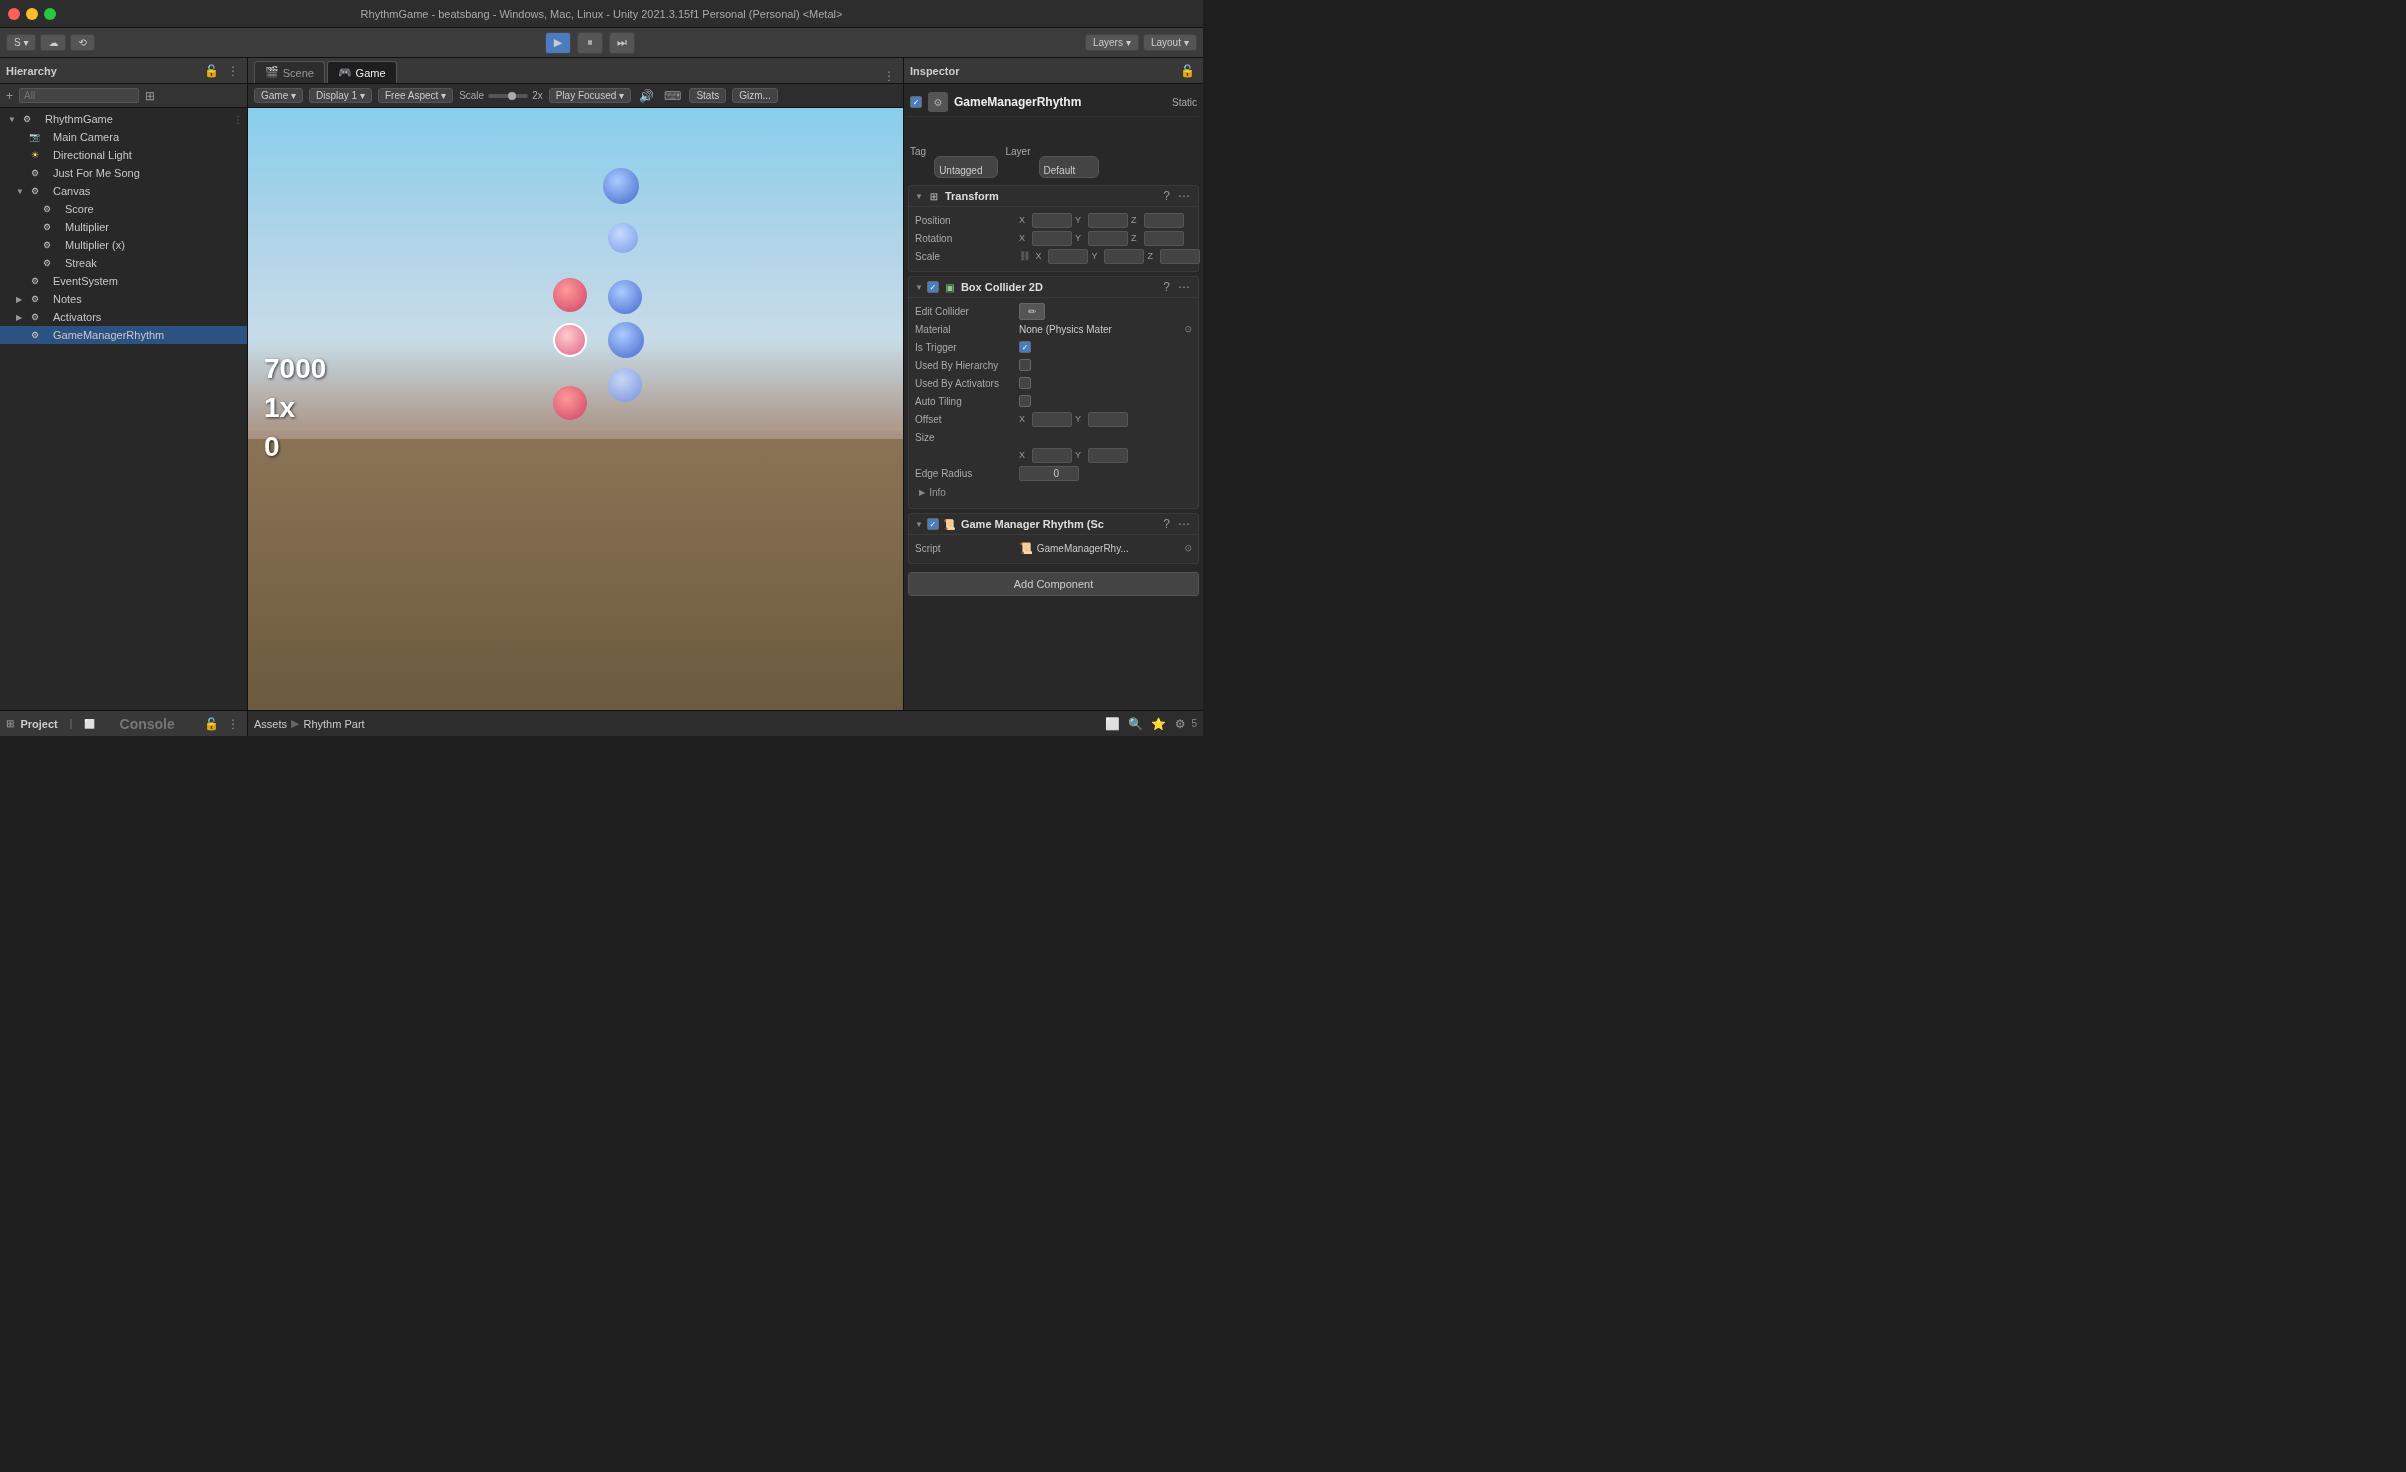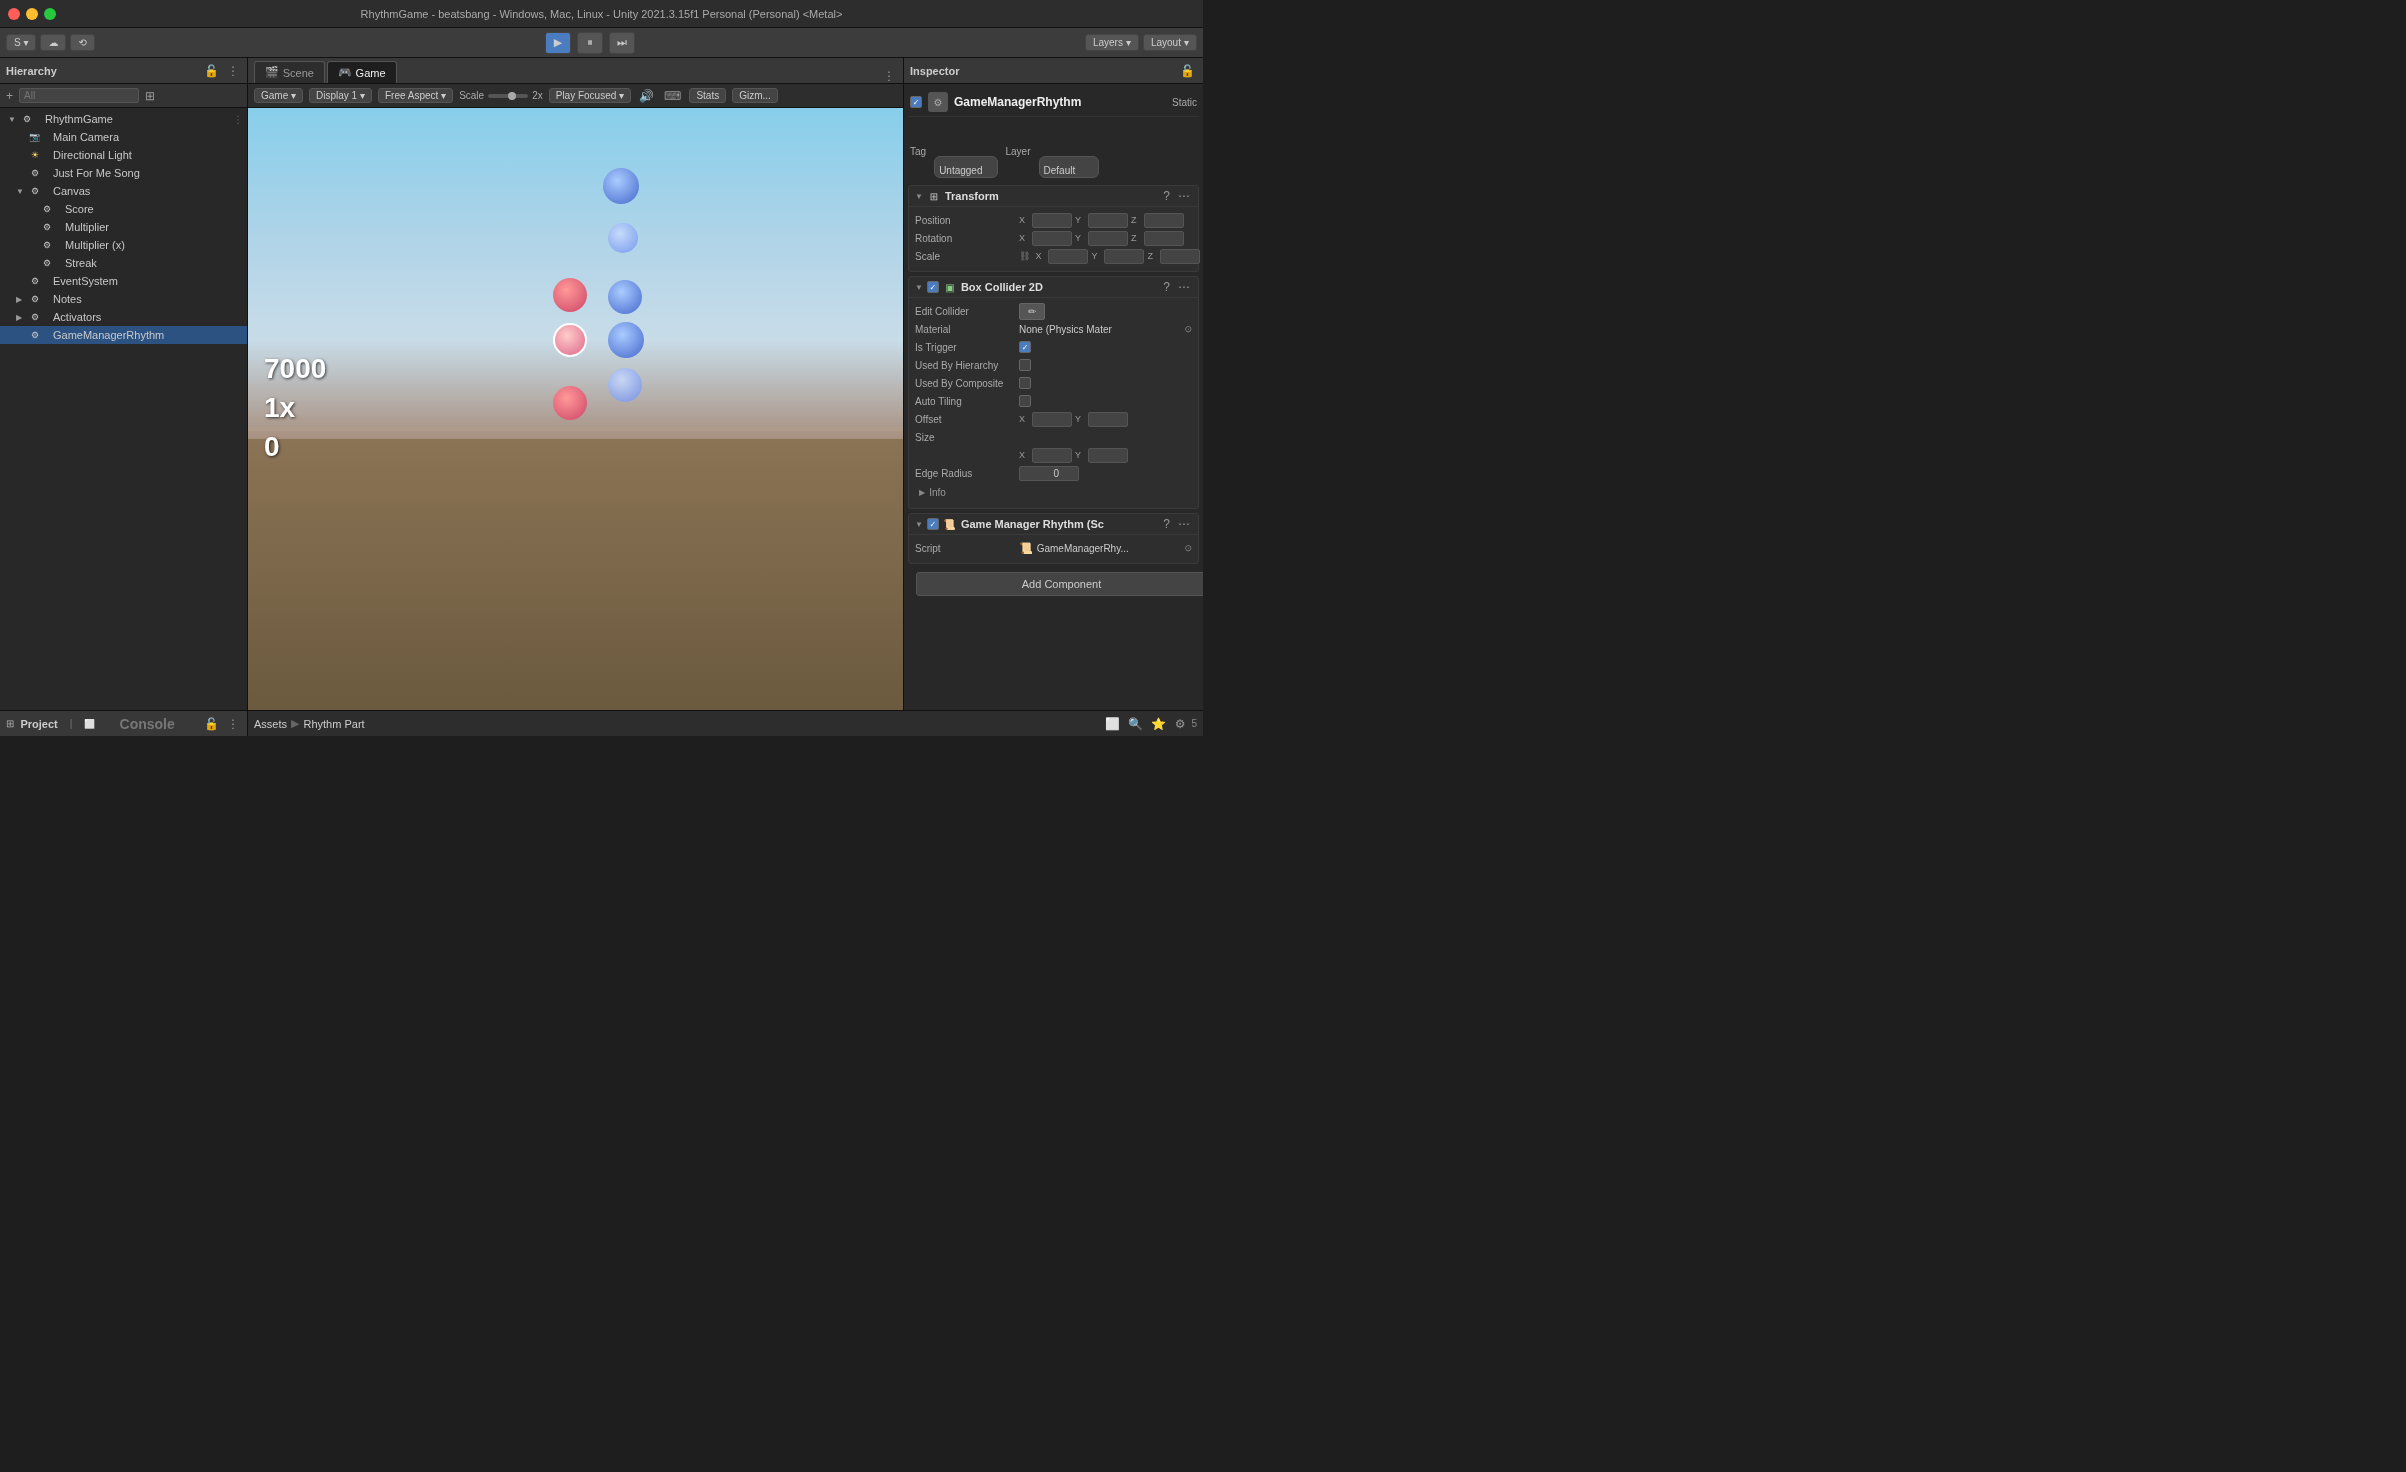--- a/index.html
+++ b/index.html
@@ -482,21 +482,20 @@
     .add-component-btn {
       width: 100%;
       height: 24px;
       background: #444;
       border: 1px solid #555;
       color: #ccc;
       border-radius: 3px;
       cursor: pointer;
       font-size: 11px;
       margin-top: 4px;
-      margin-left: 8px;
     }
 
     
     .bottom-panels {
       height: 320px;
       display: flex;
       border-top: 1px solid #111;
     }
     .project-panel {
       width: 248px;
@@ -956,21 +955,21 @@
           </div>
           <div class="prop-row">
             <span class="prop-label">Is Trigger</span>
             <div class="checkbox checked">✓</div>
           </div>
           <div class="prop-row">
             <span class="prop-label">Used By Hierarchy</span>
             <div class="checkbox"></div>
           </div>
           <div class="prop-row">
-            <span class="prop-label">Used By Composite</span>
+            <span class="prop-label">Used By Activators</span>
             <div class="checkbox"></div>
           </div>
           <div class="prop-row">
             <span class="prop-label">Auto Tiling</span>
             <div class="checkbox"></div>
           </div>
           <div class="prop-row">
             <span class="prop-label">Offset</span>
             <div class="xyz-row">
               <span class="xyz-label">X</span>

